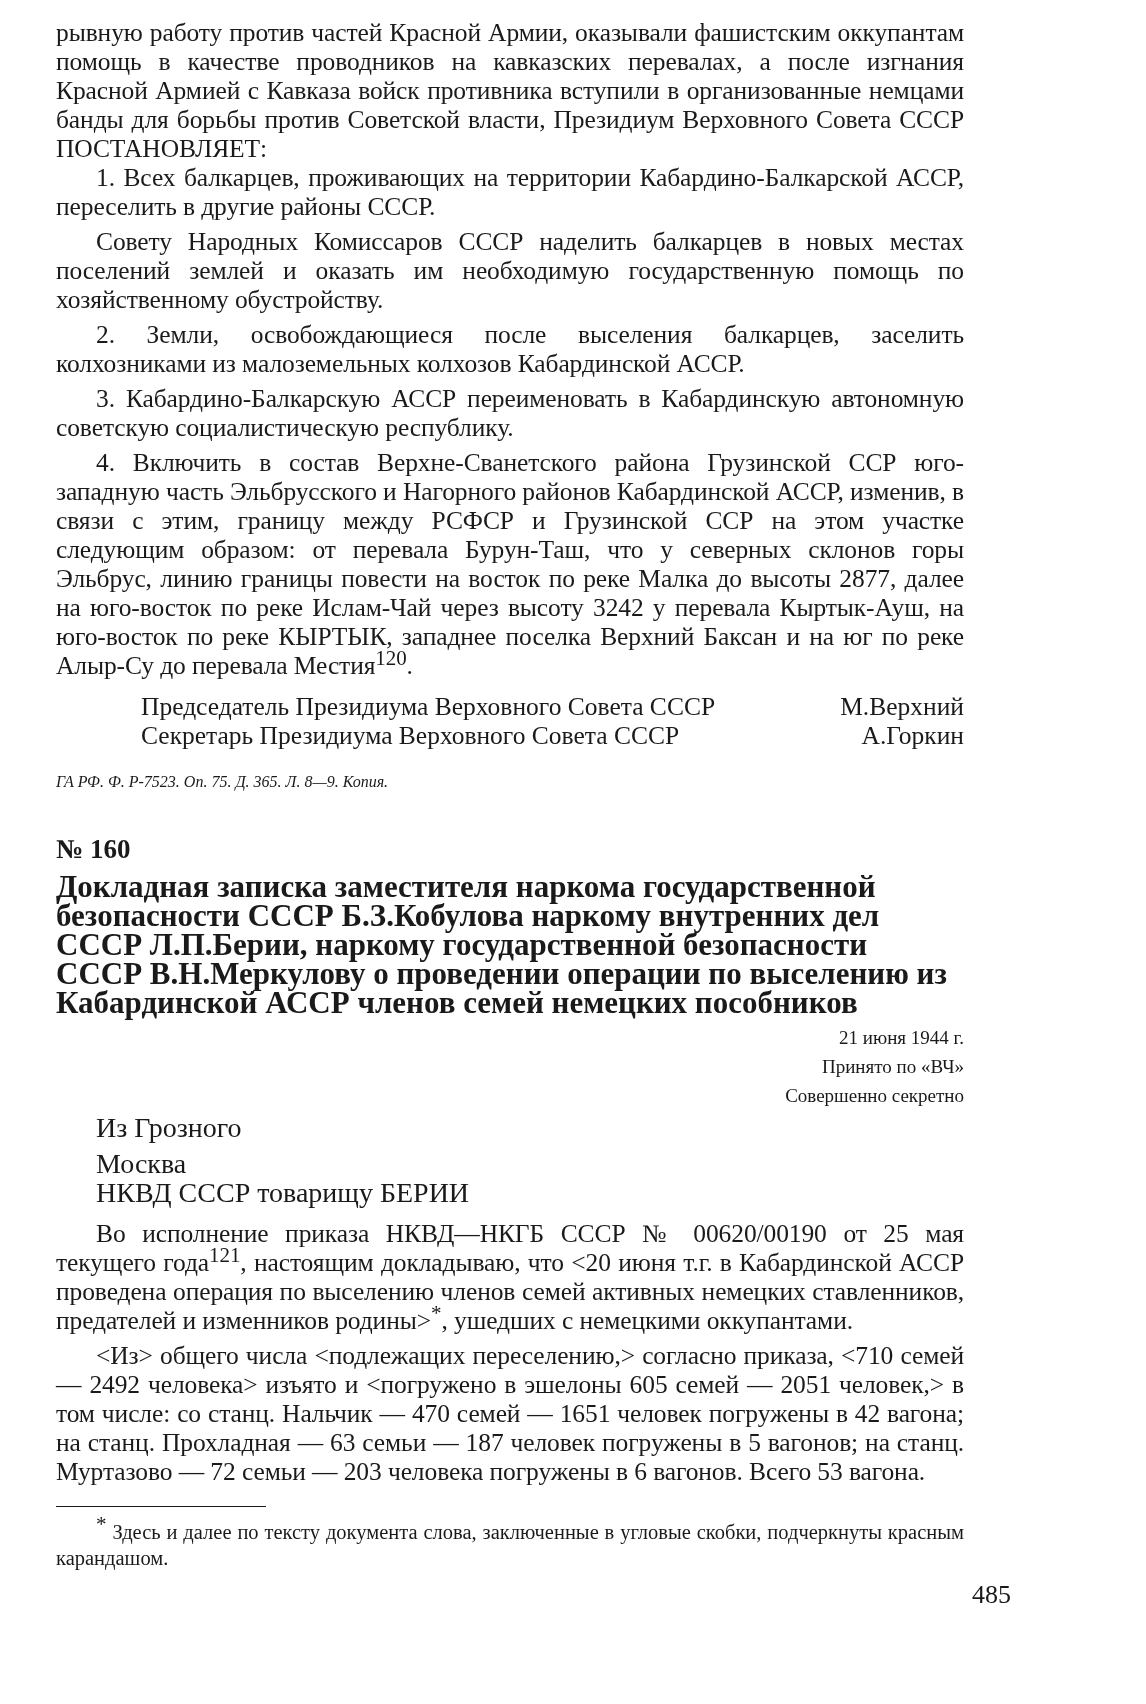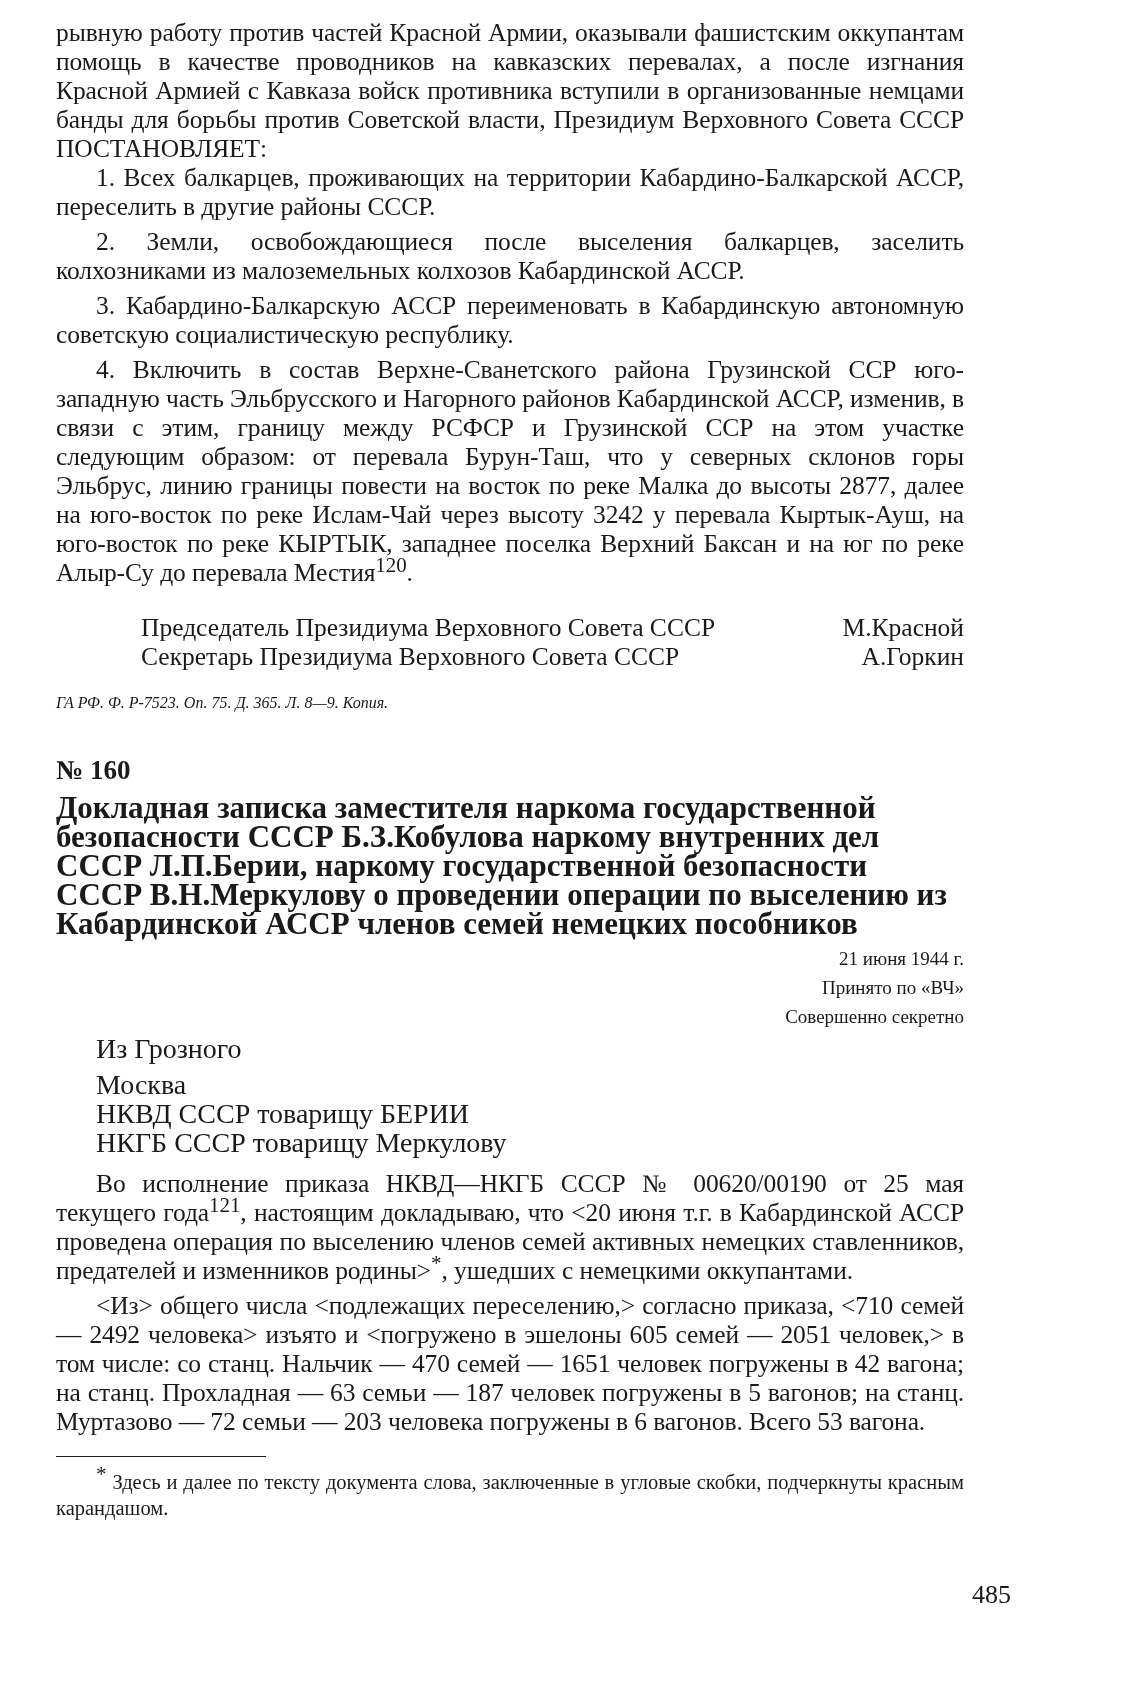--- a/index.html
+++ b/index.html
@@ -11,21 +11,21 @@
   .page {
     position: absolute; left: 56px; top: 18px; width: 908px;
   }
   p { margin: 0; }
   .body-text {
     font-size: 25.5px; line-height: 29px; text-align: justify;
     letter-spacing: -0.1px;
   }
   .indent { text-indent: 40px; }
   .gap-s { margin-top: 6px; }
-  .sig-block { margin-top: 26px; font-size: 25.5px; line-height: 29px; }
+  .sig-block { margin-top: 12px; font-size: 25.5px; line-height: 29px; }
   .sig-row { display: flex; justify-content: space-between; padding-left: 85px; }
   .sig-name { text-align: right; width: 160px; }
   .archive {
     margin-top: 17px; font-style: italic; font-size: 16px; line-height: 29px;
   }
   .doc-num {
     margin-top: 38px; font-weight: bold; font-size: 27px; line-height: 30px;
   }
   .doc-title {
     margin-top: 8px; font-weight: bold; font-size: 31px; line-height: 29px;
@@ -45,28 +45,29 @@
   }
   sup { font-size: 21px; line-height: 0; vertical-align: super; }
 </style>
 </head>
 <body>
 
 <div class="page">
 
   <p class="body-text">рывную работу против частей Красной Армии, оказывали фашистским оккупантам помощь в качестве проводников на кавказских перевалах, а после изгнания Красной Армией с Кавказа войск противника вступили в организованные немцами банды для борьбы против Советской власти, Президиум Верховного Совета СССР ПОСТАНОВЛЯЕТ:</p>
   <p class="body-text indent">1. Всех балкарцев, проживающих на территории Кабардино-Балкарской АССР, переселить в другие районы СССР.</p>
+  <p class="body-text indent gap-s">Совету Народных Комиссаров СССР наделить балкарцев в новых местах поселений землей и оказать им необходимую государственную помощь по хозяйственному обустройству.</p>
   <p class="body-text indent gap-s">2. Земли, освобождающиеся после выселения балкарцев, заселить колхозниками из малоземельных колхозов Кабардинской АССР.</p>
   <p class="body-text indent gap-s">3. Кабардино-Балкарскую АССР переименовать в Кабардинскую автономную советскую социалистическую республику.</p>
   <p class="body-text indent gap-s"><span>4. Включить в состав Верхне-Сванетского района Грузинской ССР юго-западную часть Эльбрусского и Нагорного районов Кабардинской АССР, изменив, в связи с этим, границу между РСФСР и Грузинской ССР на этом участке следующим образом: от перевала Бурун-Таш, что у северных склонов горы Эльбрус, линию границы повести на восток по реке Малка до высоты 2877, далее на юго-восток по реке Ислам-Чай через высоту 3242 у перевала Кыртык-Ауш, на юго-восток по реке КЫРТЫК, западнее поселка Верхний Баксан и на юг по реке Алыр-Су до перевала Местия</span><sup>120</sup><span>.</span></p>
 
   <div class="sig-block">
     <div class="sig-row">
       <span>Председатель Президиума Верховного Совета СССР</span>
-      <span class="sig-name">М.Красной</span>
+      <span class="sig-name">М.Верхний</span>
     </div>
     <div class="sig-row">
       <span>Секретарь Президиума Верховного Совета СССР</span>
       <span class="sig-name">А.Горкин</span>
     </div>
   </div>
 
   <p class="archive">ГА РФ. Ф. Р-7523. Оп. 75. Д. 365. Л. 8—9. Копия.</p>
 
   <p class="doc-num">№ 160</p>
@@ -75,21 +76,20 @@
   <div class="meta-right">
     <div>21 июня 1944 г.</div>
     <div>Принято по «ВЧ»</div>
     <div>Совершенно секретно</div>
   </div>
 
   <div class="address">
     <div class="from">Из Грозного</div>
     <div>Москва</div>
     <div>НКВД СССР товарищу БЕРИИ</div>
-    <div>НКГБ СССР товарищу Меркулову</div>
   </div>
 
   <p class="body-text indent gap-s" style="margin-top:12px"><span>Во исполнение приказа НКВД—НКГБ СССР № 00620/00190 от 25 мая текущего года</span><sup>121</sup><span>, настоящим докладываю, что &lt;20 июня т.г. в Кабардинской АССР проведена операция по выселению членов семей активных немецких ставленников, предателей и изменников родины&gt;</span><sup>*</sup><span>, ушедших с немецкими оккупантами.</span></p>
 
   <p class="body-text indent gap-s">&lt;Из&gt; общего числа &lt;подлежащих переселению,&gt; согласно приказа, &lt;710 семей — 2492 человека&gt; изъято и &lt;погружено в эшелоны 605 семей — 2051 человек,&gt; в том числе: со станц. Нальчик — 470 семей — 1651 человек погружены в 42 вагона; на станц. Прохладная — 63 семьи — 187 человек погружены в 5 вагонов; на станц. Муртазово — 72 семьи — 203 человека погружены в 6 вагонов. Всего 53 вагона.</p>
 
   <div class="footnote-rule"></div>
   <p class="footnote"><sup>*</sup><span> Здесь и далее по тексту документа слова, заключенные в угловые скобки, подчеркнуты красным карандашом.</span></p>
 </div>
 

